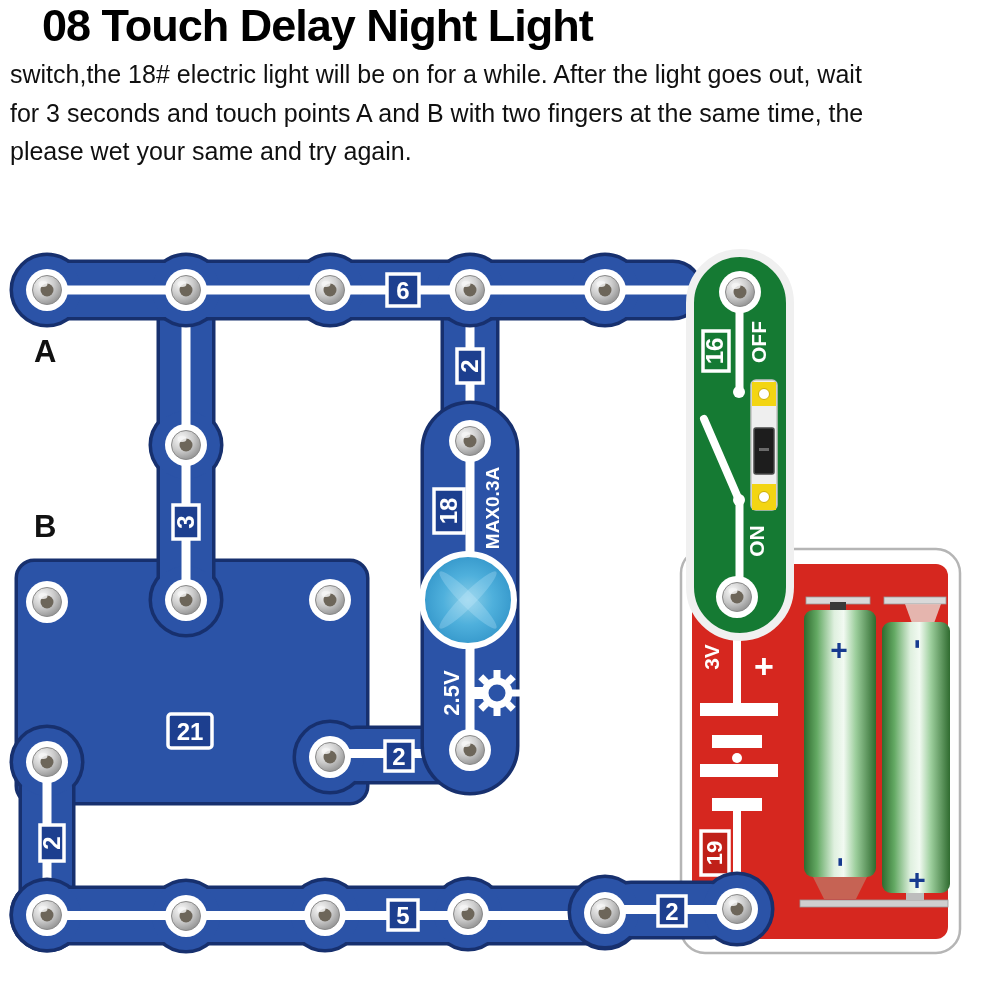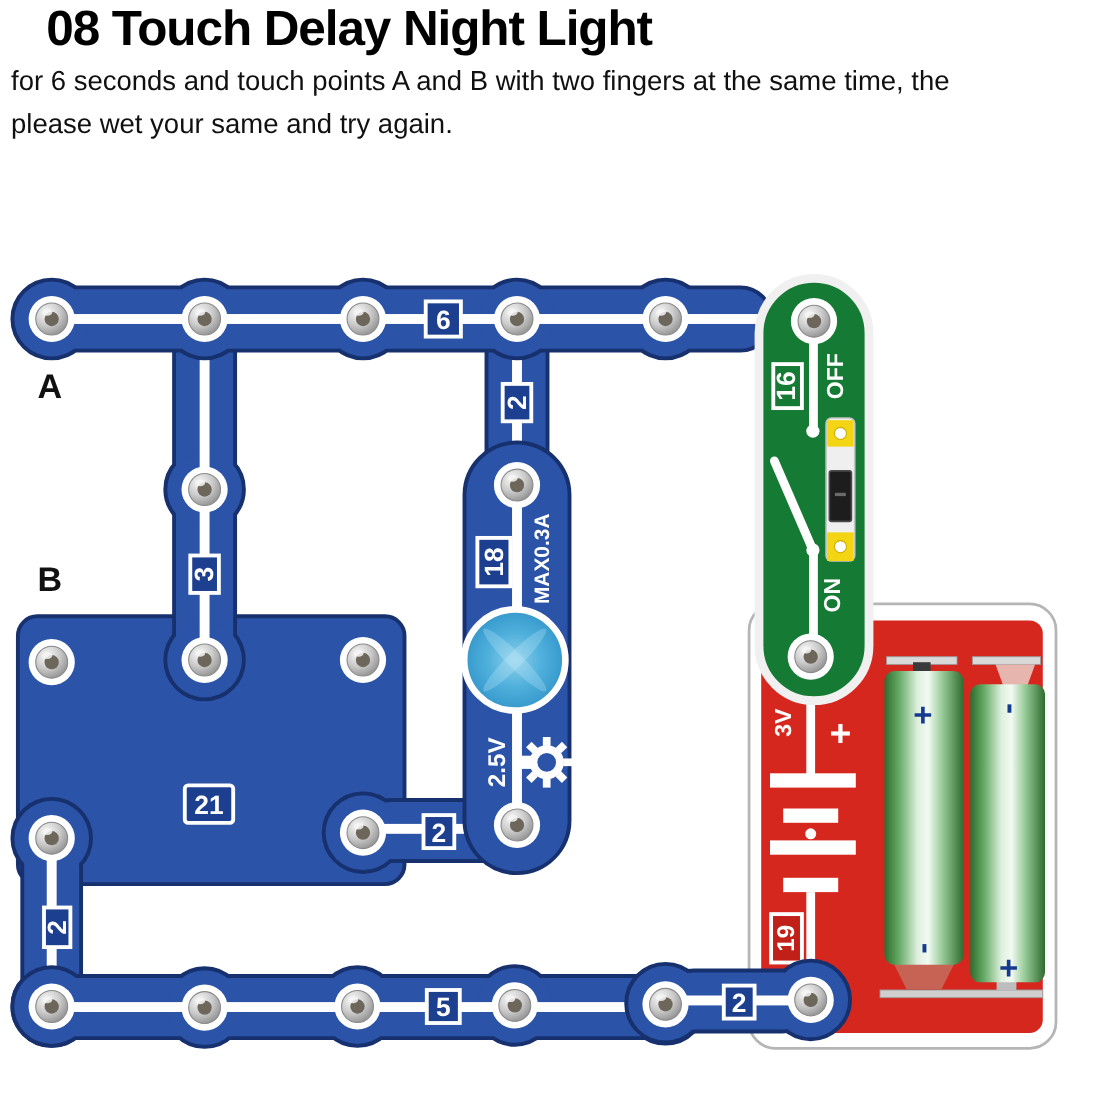--- a/index.html
+++ b/index.html
@@ -21,21 +21,22 @@
   .ab{fill:#111111;font-weight:bold;font-size:31px;font-family:"Liberation Sans",sans-serif;}
 </style>
 </head>
 <body>
 
 <div class="stage">
 
   <div class="title">08 Touch Delay Night Light</div>
 
   <div class="desc">
-    <div class="line">for 6 seconds and touch points A and B with two fingers at the same time, the</div>
+    <div class="line">switch,the 18# electric light will be on for a while. After the light goes out, wait</div>
+    <div class="line">for 3 seconds and touch points A and B with two fingers at the same time, the</div>
     <div class="line">please wet your same and try again.</div>
   </div>
 
   <svg class="diagram" viewBox="0 0 1000 1000" width="1000" height="1000">
     <defs>
       <radialGradient id="gm" cx="0.35" cy="0.3" r="0.8">
         <stop offset="0" stop-color="#fafafa"></stop>
         <stop offset="0.5" stop-color="#cbcbcb"></stop>
         <stop offset="1" stop-color="#8a8a8a"></stop>
       </radialGradient>

